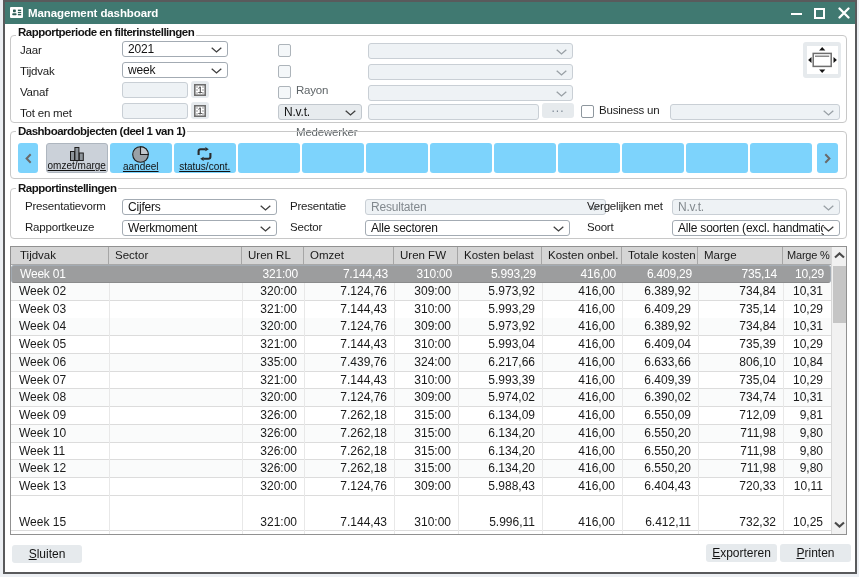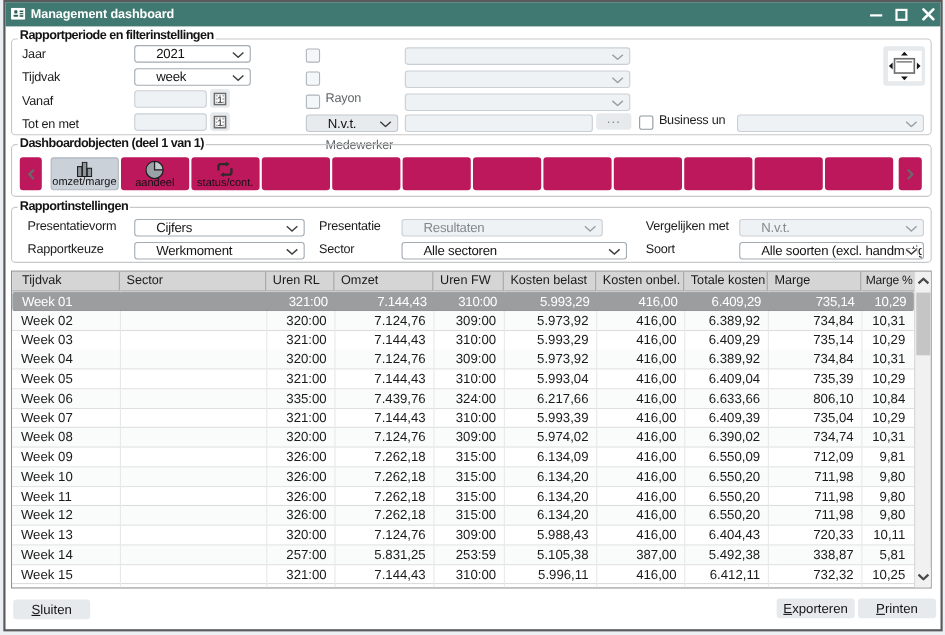--- a/index.html
+++ b/index.html
@@ -4,29 +4,29 @@
 * {margin:0;padding:0;box-sizing:border-box;}
 html,body {width:859px;height:577px;background:#ECEFF3;font-family:"Liberation Sans",sans-serif;}
 #win {position:absolute;left:3px;top:0;width:854px;height:574px;border:2px solid #595A5C;background:#fff;}
 .abs {position:absolute;}
 #title {left:5px;top:2px;width:850px;height:22px;background:#407971;}
 #title .txt {position:absolute;left:23px;top:5px;color:#fff;font-size:11.5px;font-weight:bold;letter-spacing:-0.1px;}
 .fs {position:absolute;left:10px;width:837px;border:1px solid #C8C8C8;border-radius:4px;}
 .leg {position:absolute;left:16px;background:#fff;font-size:11.5px;font-weight:bold;letter-spacing:-0.5px;color:#141414;padding:0 2px;white-space:nowrap;}
 .lbl {position:absolute;font-size:11.5px;letter-spacing:-0.2px;color:#1C1C1C;white-space:nowrap;}
 .dlbl {color:#5F6568;margin-top:40px;}
-.sel,.inp {position:absolute;height:16px;border:1px solid #A3ABB3;border-radius:3px;background:#fff;font-size:12px;letter-spacing:-0.2px;color:#141414;padding:0 19px;line-height:14.5px;white-space:nowrap;overflow:hidden;}
+.sel,.inp {position:absolute;height:16px;border:1px solid #A3ABB3;border-radius:3px;background:#fff;font-size:12px;letter-spacing:-0.2px;color:#141414;padding:0 5px;line-height:14.5px;white-space:nowrap;overflow:hidden;}
 .dis {background:#EEF2F5;border-color:#C9CFD5;color:#82898E;}
 .gray {background:#E7EBEE;border-color:#C2C8CE;color:#141414;}
 .chev {position:absolute;right:5px;top:5px;width:11px;height:6px;color:#3F3F3F;}
 .dis .chev {color:#99A0A5;}
 .cb {position:absolute;width:13px;height:13px;border:1px solid #ADB4BA;border-radius:2px;background:#F4F7F9;}
 .btn {position:absolute;background:#E6EAED;border-radius:3px;font-size:12px;color:#141414;text-align:center;}
-.tbtn {position:absolute;top:143px;width:61.5px;height:30px;background:#be185d;border-radius:3px;}
-.tbtn .t {position:absolute;bottom:1.5px;width:100%;text-align:center;font-size:10px;color:#111;}
+.tbtn {position:absolute;top:143px;width:61.5px;height:30px;background:#7dd3fc;border-radius:3px;}
+.tbtn .t {position:absolute;bottom:1.5px;width:100%;text-align:center;font-size:10px;color:#111;text-decoration:underline;}
 .tbtn svg {position:absolute;left:50%;}
 #table {position:absolute;left:10px;top:246px;width:837px;height:289px;border:1px solid #919191;background:#fff;overflow:hidden;}
 #thead {position:absolute;left:0;top:0;width:821px;height:18px;background:#D5D5D5;border-bottom:1px solid #A8A8A8;}
 .th {position:absolute;top:0;height:17px;border-right:1px solid #A6A6A6;font-size:11.5px;color:#1A1A1A;line-height:17px;padding-left:6px;white-space:nowrap;overflow:hidden;}
 .row {position:absolute;left:0;width:820px;border-bottom:1px solid #DCDCDC;background:#fff;}
 .row.alt {background:#FAFBFB;}
 .row.sel {background:#9C9D9E;border-bottom:1px solid #8A8B8C;z-index:4;}
 .row.sel .c {color:#fff;}
 .c {position:absolute;top:0;height:100%;font-size:12px;color:#1A1A1A;line-height:17px;}
 .cl {text-align:left;}
@@ -194,21 +194,21 @@
 <div class="lbl" style="left:25px;top:200px">Presentatievorm</div>
 <div class="lbl" style="left:25px;top:221px">Rapportkeuze</div>
 <div class="sel" style="left:122px;top:199px;width:155px">Cijfers<svg class="chev" viewBox="0 0 11 6">
       <path d="M0.7 0.7 L5.5 5 L10.3 0.7" fill="none" stroke="currentColor" stroke-width="1.3"></path>
     </svg></div>
 <div class="sel" style="left:122px;top:220px;width:155px">Werkmoment<svg class="chev" viewBox="0 0 11 6">
       <path d="M0.7 0.7 L5.5 5 L10.3 0.7" fill="none" stroke="currentColor" stroke-width="1.3"></path>
     </svg></div>
 <div class="lbl" style="left:290px;top:200px">Presentatie</div>
 <div class="lbl" style="left:290px;top:221px">Sector</div>
-<div class="sel dis" style="left:365px;top:199px;width:183px">Resultaten<svg class="chev" viewBox="0 0 11 6">
+<div class="sel dis" style="left:365px;top:199px;width:241px">Resultaten<svg class="chev" viewBox="0 0 11 6">
       <path d="M0.7 0.7 L5.5 5 L10.3 0.7" fill="none" stroke="currentColor" stroke-width="1.3"></path>
     </svg></div>
 <div class="sel" style="left:365px;top:220px;width:205px">Alle sectoren<svg class="chev" viewBox="0 0 11 6">
       <path d="M0.7 0.7 L5.5 5 L10.3 0.7" fill="none" stroke="currentColor" stroke-width="1.3"></path>
     </svg></div>
 <div class="lbl" style="left:587px;top:200px">Vergelijken met</div>
 <div class="lbl" style="left:587px;top:221px">Soort</div>
 <div class="sel dis" style="left:672px;top:199px;width:168px">N.v.t.<svg class="chev" viewBox="0 0 11 6">
       <path d="M0.7 0.7 L5.5 5 L10.3 0.7" fill="none" stroke="currentColor" stroke-width="1.3"></path>
     </svg></div>
@@ -364,31 +364,20 @@
 <div class="row" style="top:231.00px;height:17.75px">
       <div class="c cl" style="left:8px;width:88px">Week 13</div>
       <div class="c cr" style="left:231px;width:55px">320:00</div>
       <div class="c cr" style="left:293px;width:83px">7.124,76</div>
       <div class="c cr" style="left:383px;width:57px">309:00</div>
       <div class="c cr" style="left:447px;width:77px">5.988,43</div>
       <div class="c cr" style="left:531px;width:73px">416,00</div>
       <div class="c cr" style="left:611px;width:69px">6.404,43</div>
       <div class="c cr" style="left:687px;width:78px">720,33</div>
       <div class="c cr" style="left:772px;width:40px">10,11</div>
-    </div>
-<div class="row alt" style="top:248.75px;height:17.75px">
-      <div class="c cl" style="left:8px;width:88px">Week 14</div>
-      <div class="c cr" style="left:231px;width:55px">257:00</div>
-      <div class="c cr" style="left:293px;width:83px">5.831,25</div>
-      <div class="c cr" style="left:383px;width:57px">253:59</div>
-      <div class="c cr" style="left:447px;width:77px">5.105,38</div>
-      <div class="c cr" style="left:531px;width:73px">387,00</div>
-      <div class="c cr" style="left:611px;width:69px">5.492,38</div>
-      <div class="c cr" style="left:687px;width:78px">338,87</div>
-      <div class="c cr" style="left:772px;width:40px">5,81</div>
     </div>
 <div class="row" style="top:266.50px;height:17.75px">
       <div class="c cl" style="left:8px;width:88px">Week 15</div>
       <div class="c cr" style="left:231px;width:55px">321:00</div>
       <div class="c cr" style="left:293px;width:83px">7.144,43</div>
       <div class="c cr" style="left:383px;width:57px">310:00</div>
       <div class="c cr" style="left:447px;width:77px">5.996,11</div>
       <div class="c cr" style="left:531px;width:73px">416,00</div>
       <div class="c cr" style="left:611px;width:69px">6.412,11</div>
       <div class="c cr" style="left:687px;width:78px">732,32</div>

